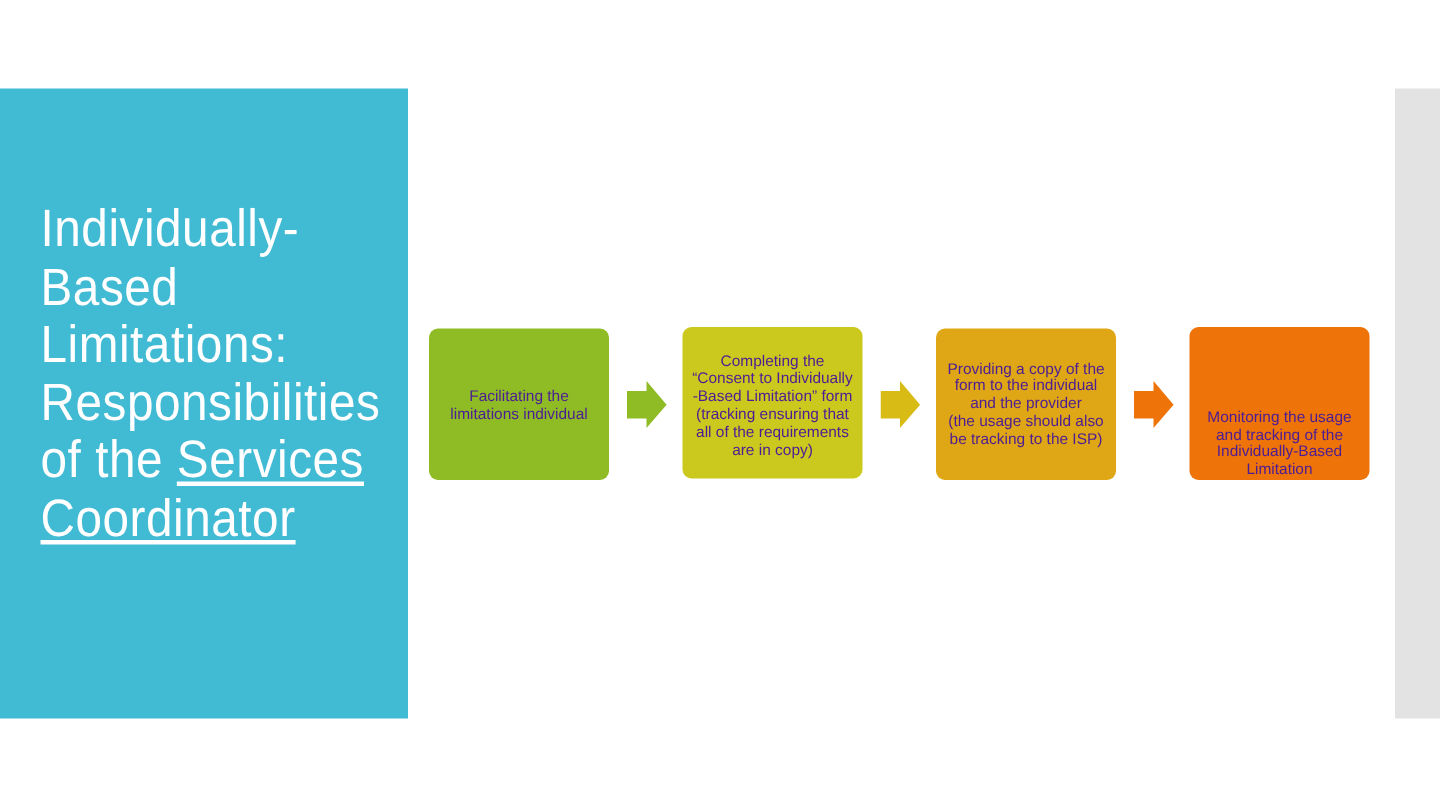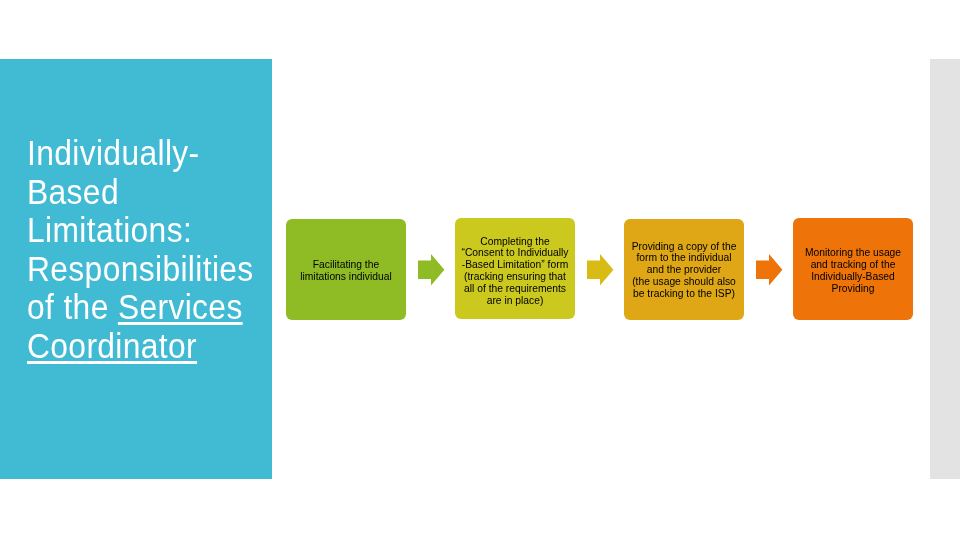--- a/index.html
+++ b/index.html
@@ -17,21 +17,21 @@
   .title-text{position:absolute;left:27px;top:75px;width:280px;color:#ffffff;
               font-size:35px;line-height:38.6px;font-weight:400;
               letter-spacing:0.4px;transform:scaleX(0.908);transform-origin:0 0;
               white-space:nowrap;}
   .title-text > div{height:38.6px;}
   .u{text-decoration:underline;text-decoration-thickness:3px;text-underline-offset:2.6px;}
 
   
   .pbox{position:absolute;border-radius:6px;box-sizing:border-box;
         display:flex;align-items:center;justify-content:center;text-align:center;
-        color:#000000;}
+        color:#4c1d95;}
   .pbox .txt{width:118px;font-size:10.3px;line-height:11.8px;}
   .pbox .tline{white-space:nowrap;}
 
   .arrow{position:absolute;line-height:0;}
 </style>
 </head>
 <body>
 
 <div id="slide">
 
@@ -55,38 +55,38 @@
           <div class="tline">limitations individual</div>
         </div>
       </div>
       <div class="pbox" style="left: 455px; top: 218px; width: 120px; height: 101px; background: rgb(203, 201, 30);">
         <div class="txt" style="margin-top: 5px;">
           <div class="tline">Completing the</div>
           <div class="tline">“Consent to Individually</div>
           <div class="tline">-Based Limitation” form</div>
           <div class="tline">(tracking ensuring that</div>
           <div class="tline">all of the requirements</div>
-          <div class="tline">are in place)</div>
+          <div class="tline">are in copy)</div>
         </div>
       </div>
       <div class="pbox" style="left: 624px; top: 219px; width: 120px; height: 101px; background: rgb(223, 167, 21);">
         <div class="txt" style="margin-top: 1px;">
           <div class="tline">Providing a copy of the</div>
           <div class="tline">form to the individual</div>
           <div class="tline">and the provider</div>
           <div class="tline">(the usage should also</div>
           <div class="tline">be tracking to the ISP)</div>
         </div>
       </div>
-      <div class="pbox" style="left: 793px; top: 218px; width: 120px; height: 102px; background: rgb(238, 115, 9);">
+      <div class="pbox" style="left: 793px; top: 218px; width: 120px; height: 102px; background: rgb(238, 115, 9); align-items: flex-end;">
         <div class="txt" style="margin-top: 4px;">
           <div class="tline">Monitoring the usage</div>
           <div class="tline">and tracking of the</div>
           <div class="tline">Individually-Based</div>
-          <div class="tline">Providing</div>
+          <div class="tline">Limitation</div>
         </div>
       </div>
       <div class="arrow" style="left: 418px; top: 253.6px;"><svg width="27" height="32" viewBox="0 0 27 32">
           <path d="M0 6.6 L13 6.6 L13 0 L26.4 15.8 L13 31.4 L13 25 L0 25 Z" fill="#8fbc24"></path>
         </svg></div>
       <div class="arrow" style="left: 587px; top: 253.6px;"><svg width="27" height="32" viewBox="0 0 27 32">
           <path d="M0 6.6 L13 6.6 L13 0 L26.4 15.8 L13 31.4 L13 25 L0 25 Z" fill="#d8bc15"></path>
         </svg></div>
       <div class="arrow" style="left: 756px; top: 253.6px;"><svg width="27" height="32" viewBox="0 0 27 32">
           <path d="M0 6.6 L13 6.6 L13 0 L26.4 15.8 L13 31.4 L13 25 L0 25 Z" fill="#ee7309"></path>

